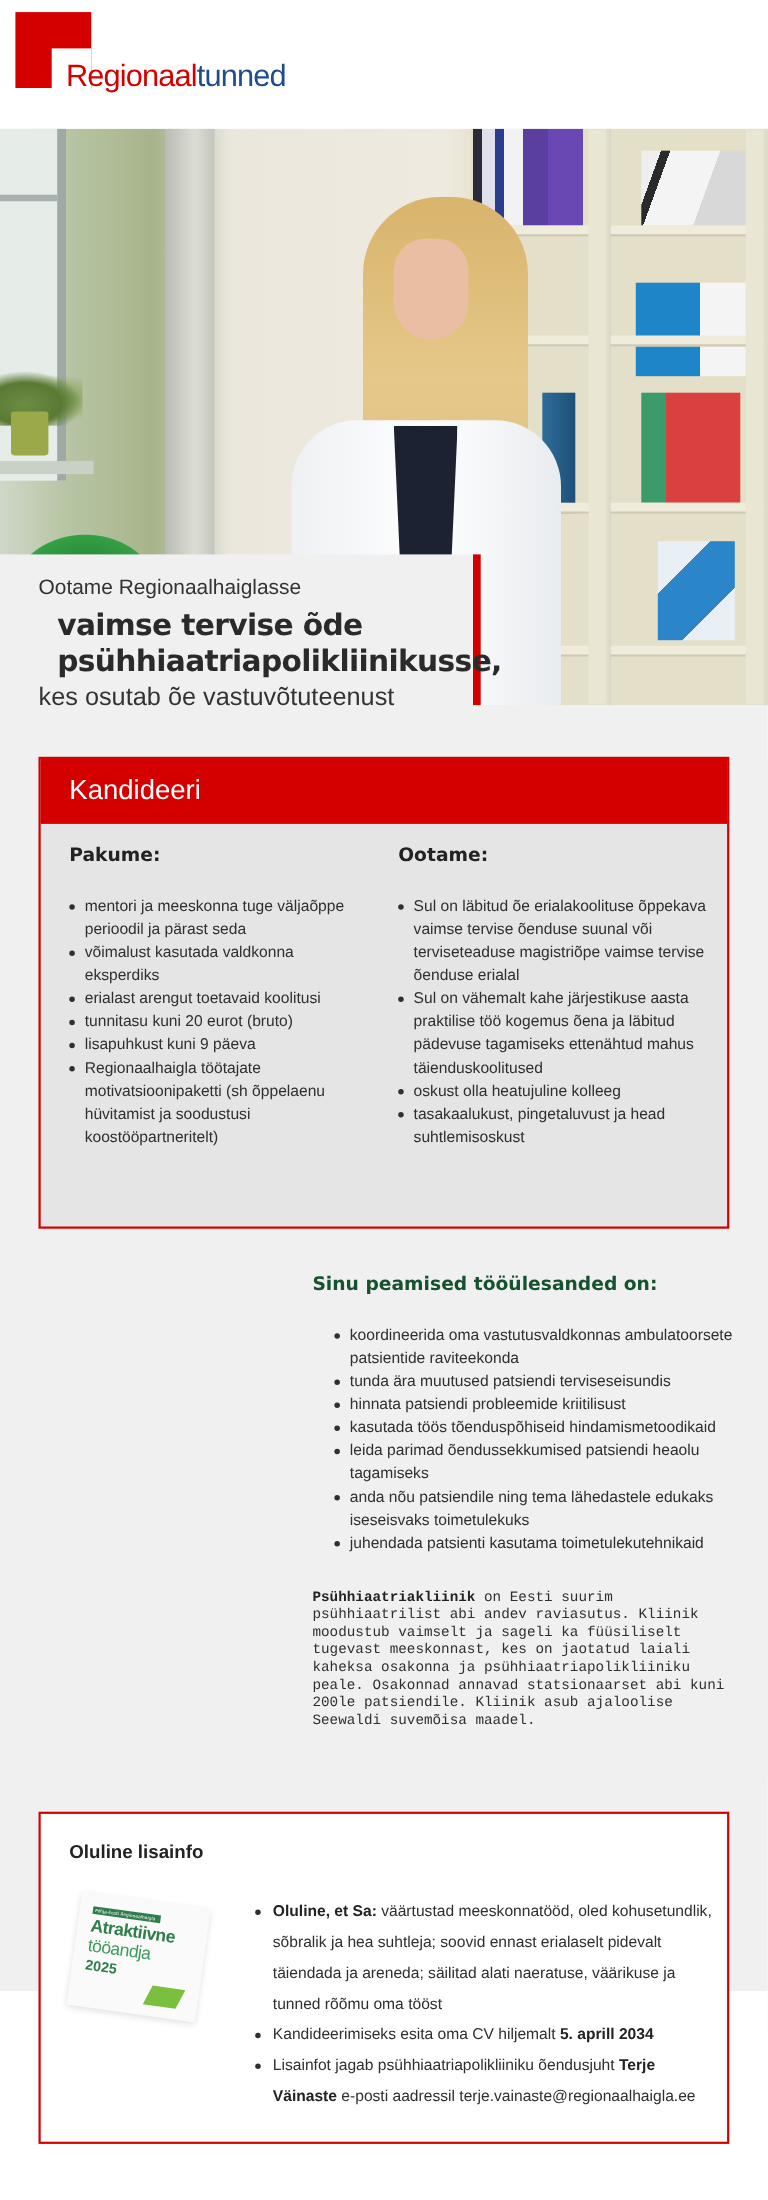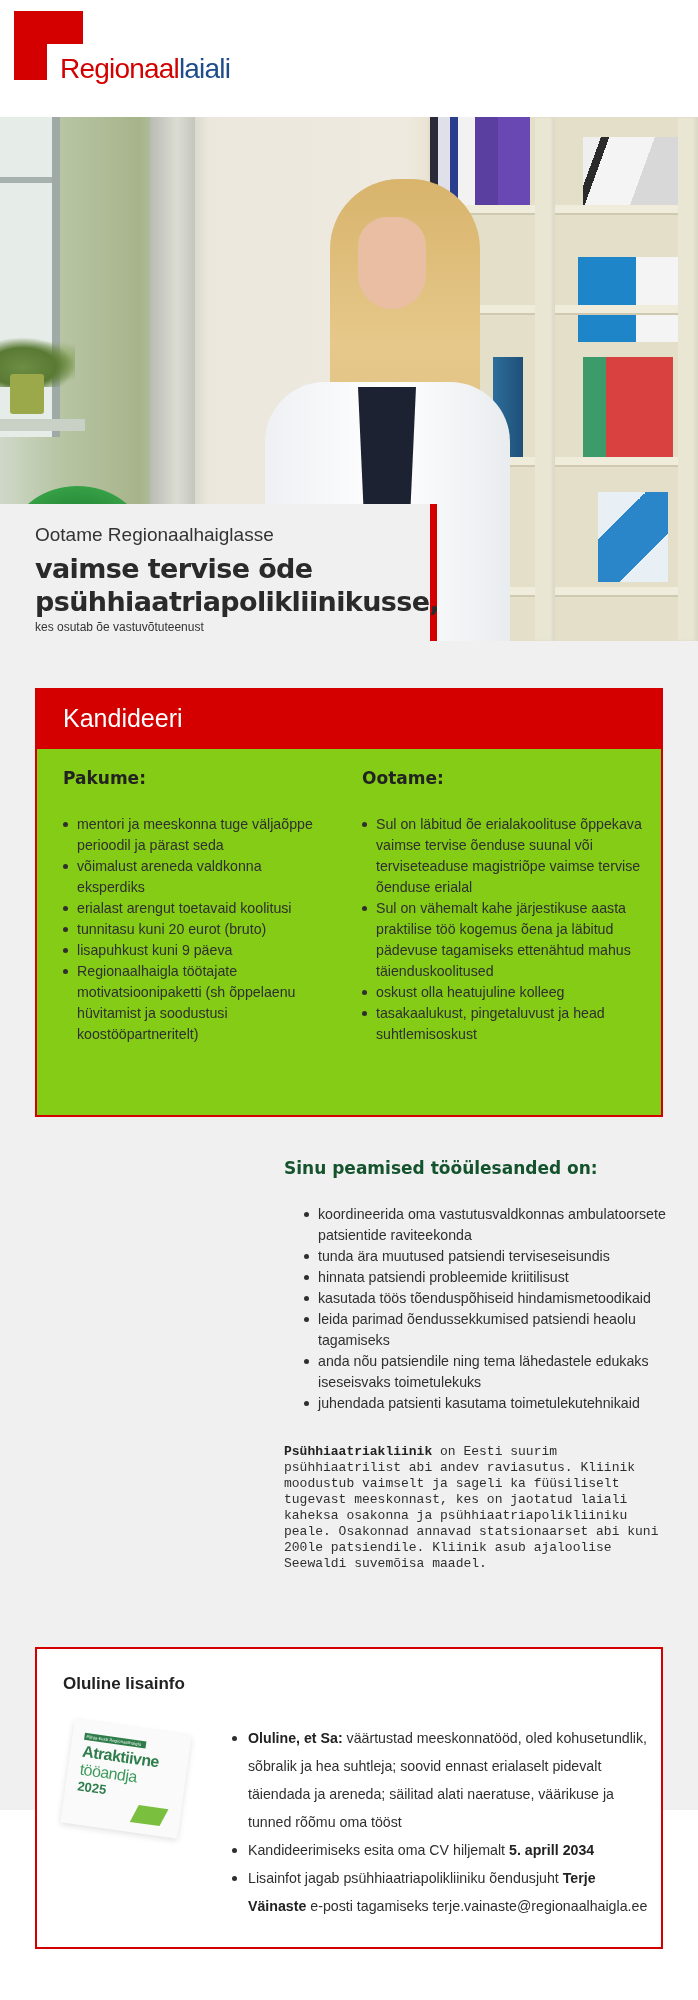--- a/index.html
+++ b/index.html
@@ -40,25 +40,25 @@
   .books { position: absolute; }
   .person-hair { position: absolute; left: 330px; top: 62px; width: 150px; height: 330px; border-radius: 70px 70px 30px 30px; background: linear-gradient(180deg, #d8b46c, #e6c88a 50%, #dcc080); }
   .person-face { position: absolute; left: 358px; top: 100px; width: 68px; height: 92px; border-radius: 34px 34px 40px 40px; background: #e9bea2; }
   .person-coat { position: absolute; left: 265px; top: 265px; width: 245px; height: 260px; border-radius: 60px 60px 0 0; background: linear-gradient(90deg, #eef0f3, #ffffff 50%, #e9ecef); }
   .person-blouse { position: absolute; left: 358px; top: 270px; width: 58px; height: 255px; background: #1d2233; clip-path: polygon(0 0, 100% 0, 80% 100%, 20% 100%); }
 
   
   .title-panel { position: absolute; left: 0; top: 504px; width: 430px; height: 137px; background: #f0f0f0; z-index: 2; }
   .title-bar { position: absolute; left: 430px; top: 504px; width: 7px; height: 137px; background: #d40000; z-index: 2; }
   .title-line1 { position: absolute; left: 35px; top: 524px; font-size: 19px; color: #333; z-index: 3; font-family: Liberation Sans, sans-serif; }
-  .title-main { position: absolute; left: 35px; top: 552px; font-size: 27px; font-weight: bold; line-height: 33px; color: #2a2a2a; z-index: 3; width: 400px; font-family: "DejaVu Sans", sans-serif; letter-spacing: -0.6px; }
-  .title-sub { position: absolute; left: 35px; top: 620px; font-size: 12px; color: #333; z-index: 3; font-family: "Liberation Sans", sans-serif; }
+  .title-main { position: absolute; left: 52px; top: 552px; font-size: 27px; font-weight: bold; line-height: 33px; color: #2a2a2a; z-index: 3; width: 400px; font-family: "DejaVu Sans", sans-serif; letter-spacing: -0.6px; }
+  .title-sub { position: absolute; left: 35px; top: 620px; font-size: 23px; color: #333; z-index: 3; font-family: "Liberation Sans", sans-serif; }
 
   
-  .apply-card { position: absolute; left: 35px; top: 688px; width: 628px; height: 429px; background: #84cc16; border: 2px solid #d40000; z-index: 1; }
+  .apply-card { position: absolute; left: 35px; top: 688px; width: 628px; height: 429px; background: #e5e5e5; border: 2px solid #d40000; z-index: 1; }
   .apply-header { display: block; height: 59px; background: #d40000; color: #fff; font-size: 25px; padding: 14px 0 0 26px; font-family: "Liberation Sans", sans-serif; text-decoration: none; cursor: pointer; }
   .col { position: absolute; top: 78px; }
   .col-left { left: 26px; width: 268px; }
   .col-right { left: 325px; width: 280px; }
   .col h3 { font-size: 17px; font-weight: bold; color: #222; margin-bottom: 26px; }
   ul.bul { list-style: none; }
   ul.bul li { position: relative; padding-left: 14px; font-size: 14.2px; line-height: 21px; color: #2f2f2f; font-family: "Liberation Sans", sans-serif; }
   ul.bul li::before { content: ""; position: absolute; left: 0; top: 8px; width: 5px; height: 5px; border-radius: 50%; background: #2f2f2f; }
 
   
@@ -85,21 +85,21 @@
   a.email { color: #2f2f2f; text-decoration: none; }
 </style>
 </head>
 <body>
 
 <div class="gray-bg"></div>
 
 <div class="header">
   <a class="logo">
     <div class="logo-mark"></div>
-    <div class="logo-text"><span class="red">Regionaal</span><span class="blue">laiali</span></div>
+    <div class="logo-text"><span class="red">Regionaal</span><span class="blue">tunned</span></div>
   </a>
 </div>
 
 <div class="hero" aria-label="Smiling nurse in a white coat standing in front of a bookshelf">
   <div class="hero-photo"></div>
   <div class="window"></div>
   <div class="plant-leaves"></div>
   <div class="plant-pot"></div>
   <div class="sill"></div>
   <div class="chair"></div>
@@ -129,21 +129,21 @@
 <div class="title-line1">Ootame Regionaalhaiglasse</div>
 <h1 class="title-main">vaimse tervise õde psühhiaatriapolikliinikusse,</h1>
 <div class="title-sub">kes osutab õe vastuvõtuteenust</div>
 
 <div class="apply-card">
   <a class="apply-header">Kandideeri</a>
   <div class="col col-left">
     <h3>Pakume:</h3>
     <ul class="bul">
       <li>mentori ja meeskonna tuge väljaõppe perioodil ja pärast seda</li>
-      <li>võimalust areneda valdkonna eksperdiks</li>
+      <li>võimalust kasutada valdkonna eksperdiks</li>
       <li>erialast arengut toetavaid koolitusi</li>
       <li>tunnitasu kuni 20 eurot (bruto)</li>
       <li>lisapuhkust kuni 9 päeva</li>
       <li>Regionaalhaigla töötajate motivatsioonipaketti (sh õppelaenu hüvitamist ja soodustusi koostööpartneritelt)</li>
     </ul>
   </div>
   <div class="col col-right">
     <h3>Ootame:</h3>
     <ul class="bul">
       <li>Sul on läbitud õe erialakoolituse õppekava vaimse tervise õenduse suunal või terviseteaduse magistriõpe vaimse tervise õenduse erialal</li>
@@ -173,15 +173,15 @@
   <div class="badge">
     <div class="badge-strip">Põhja-Eesti Regionaalhaigla</div>
     <div class="badge-t1">Atraktiivne</div>
     <div class="badge-t2">tööandja</div>
     <div class="badge-t3">2025</div>
     <div class="badge-tag"></div>
   </div>
   <ul class="info-list">
     <li><b>Oluline, et Sa:</b><span> väärtustad meeskonnatööd, oled kohusetundlik, sõbralik ja hea suhtleja; soovid ennast erialaselt pidevalt täiendada ja areneda; säilitad alati naeratuse, väärikuse ja tunned rõõmu oma tööst</span></li>
     <li><span>Kandideerimiseks esita oma CV hiljemalt </span><b>5. aprill 2034</b></li>
-    <li><span>Lisainfot jagab psühhiaatriapolikliiniku õendusjuht </span><b>Terje Väinaste</b><span> e-posti tagamiseks </span><a class="email">terje.vainaste@regionaalhaigla.ee</a></li>
+    <li><span>Lisainfot jagab psühhiaatriapolikliiniku õendusjuht </span><b>Terje Väinaste</b><span> e-posti aadressil </span><a class="email">terje.vainaste@regionaalhaigla.ee</a></li>
   </ul>
 </div>
 
 </body></html>

